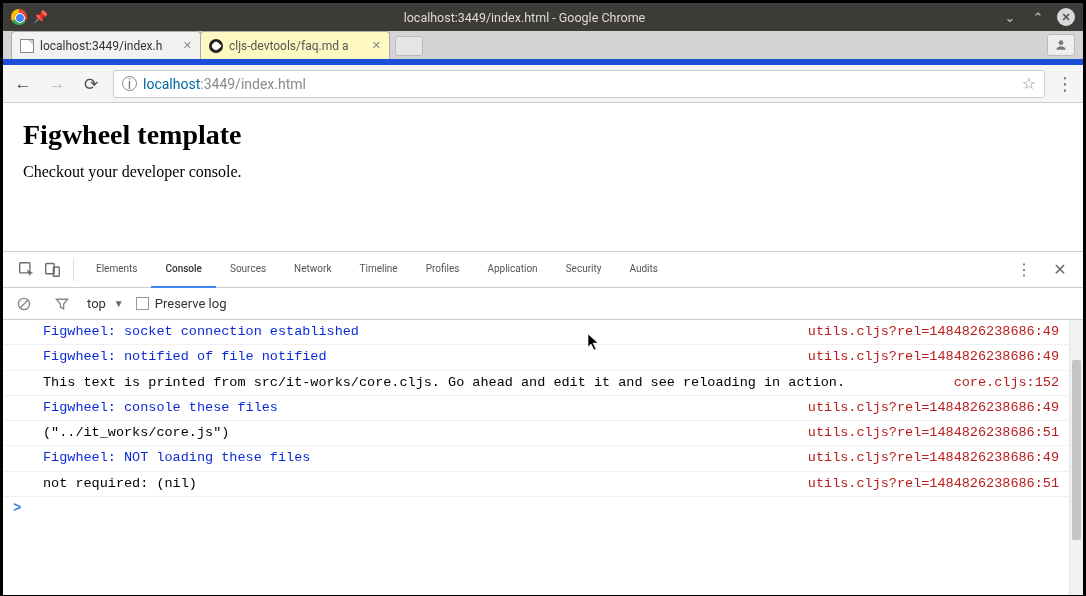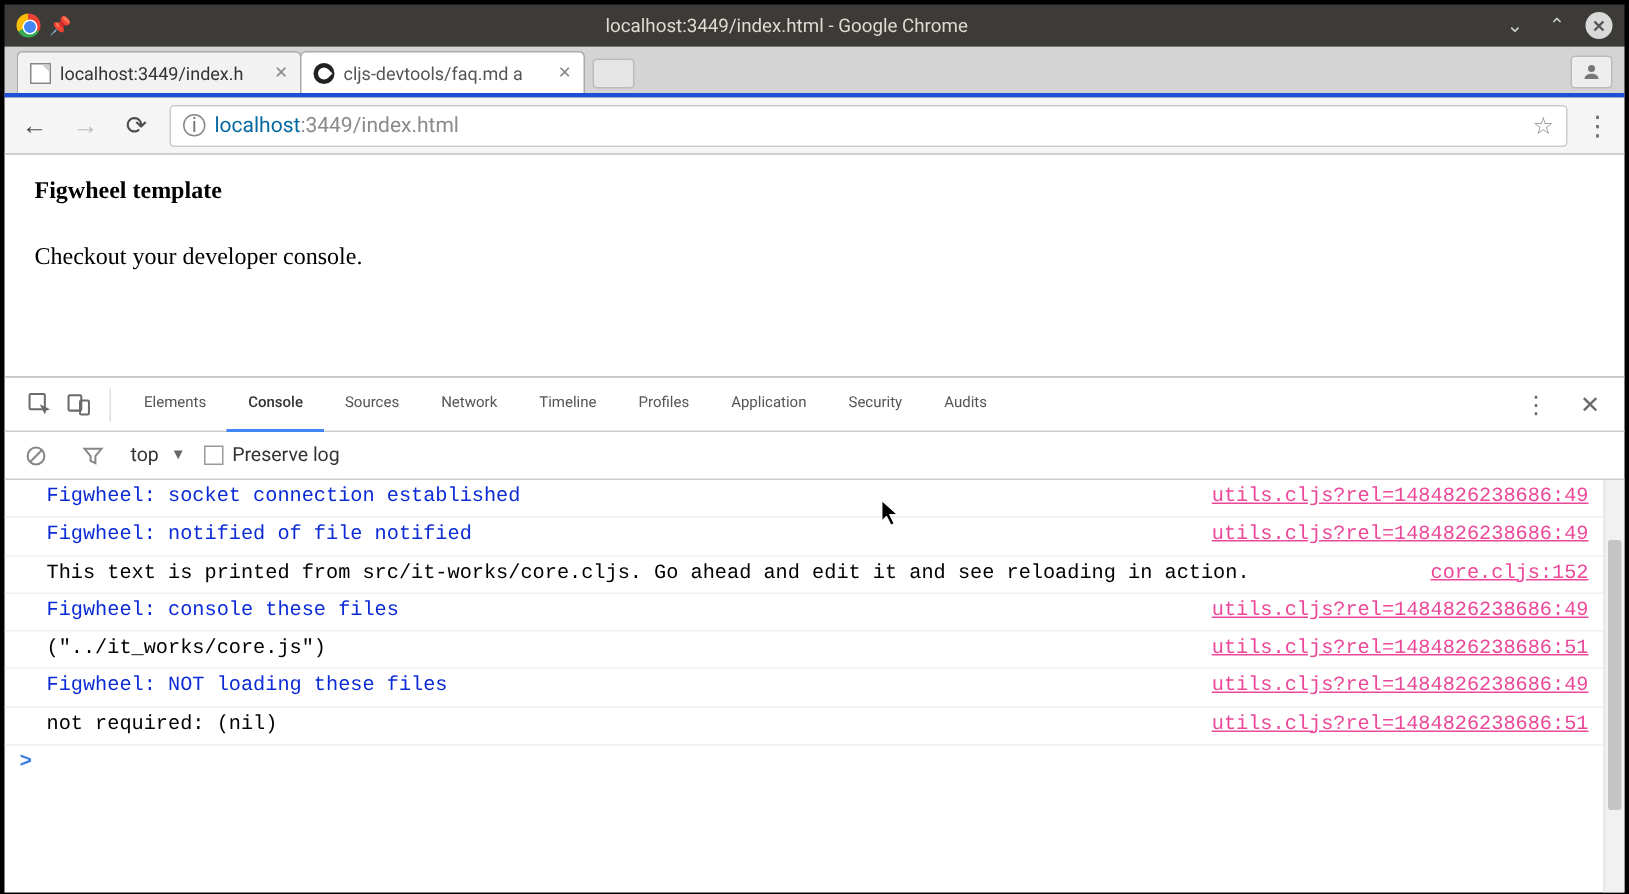--- a/index.html
+++ b/index.html
@@ -39,35 +39,35 @@
     background: #d9d9d9; color: #555;
     display: flex; align-items: center; justify-content: center;
     font-size: 11px; font-weight: bold;
   }
 
   
   .tabstrip {
     height: 34px; background: #d4d4d4;
     display: flex; align-items: flex-end;
     padding: 0 8px;
-    border-bottom: 3px solid #1d4ed8;
+    border-bottom: 6px solid #1d4ed8;
   }
   .tab {
     height: 28px; min-width: 190px; max-width: 200px;
     background: #f2f2f2;
     border: 1px solid #aaa;
     border-bottom: none;
     border-radius: 4px 4px 0 0;
     display: flex; align-items: center;
     padding: 0 8px; gap: 6px;
     font-size: 12px; color: #333;
     margin-right: -1px;
     position: relative;
   }
-  .tab.inactive { background: #ffffff; color: #555; }
+  .tab.inactive { background: #fef9c3; color: #555; }
   .tab-favicon { width: 14px; height: 14px; flex-shrink: 0; }
   .tab-title { flex: 1; white-space: nowrap; overflow: hidden; text-overflow: clip; }
   .tab-close { color: #888; font-size: 11px; cursor: pointer; }
   .newtab {
     width: 28px; height: 20px; margin-left: 6px; margin-bottom: 3px;
     border: 1px solid #bbb; background: #e5e5e5; border-radius: 3px;
   }
   .tabstrip-right { margin-left: auto; margin-bottom: 3px; }
   .person-btn {
     width: 28px; height: 22px; border: 1px solid #bbb; background: #eee;
@@ -114,21 +114,21 @@
   .star { margin-left: auto; color: #888; font-size: 16px; }
   .chrome-menu { color: #6e6e6e; font-size: 18px; width: 20px; text-align: center; cursor: pointer; }
 
   
   .page {
     background: #fff; height: 148px;
     padding: 16px 20px;
     font-family: "Times New Roman", serif;
     font-size: 16px; color: #000;
   }
-  .page h2 { font-size: 16px; font-weight: bold; margin-bottom: 26px; }
+  .page h2 { font-size: 28px; font-weight: bold; margin-bottom: 12px; }
 
   
   .devtools {
     background: #fff;
     border-top: 1px solid #cfcfcf;
     height: 344px;
     display: flex; flex-direction: column;
   }
   .dt-tabs {
     height: 36px; border-bottom: 1px solid #ccc;
@@ -171,27 +171,27 @@
   .console-scroll { position: absolute; inset: 0; right: 14px; overflow: hidden; }
   .scrollbar {
     position: absolute; top: 0; right: 0; width: 14px; bottom: 0;
     background: #f1f1f1; border-left: 1px solid #e3e3e3;
   }
   .scrollbar-thumb {
     position: absolute; left: 2px; right: 2px; top: 40px; height: 180px;
     background: #c4c4c4; border-radius: 2px;
   }
   .log-row {
-    display: flex; padding: 2px 10px 2px 28px;
+    display: flex; padding: 2px 10px 2px 40px;
     border-bottom: 1px solid #f0f0f0;
     line-height: 1.5;
   }
   .log-msg { flex: 1; white-space: pre-wrap; }
   .blue-msg { color: #0b2bd6; }
-  .log-src { color: #ec4899; text-decoration: underline; white-space: nowrap; padding-left: 16px; }
+  .log-src { color: #b91c1c; white-space: nowrap; padding-left: 16px; }
   .prompt-row {
     display: flex; align-items: center; padding: 3px 10px;
     color: #4285f4; font-size: 14px;
   }
   .prompt-row .caret { color: #3a7de0; font-weight: bold; }
 
   .cursor-arrow {
     position: absolute; top: 330px; left: 584px;
     width: 0; height: 0;
     pointer-events: none;

